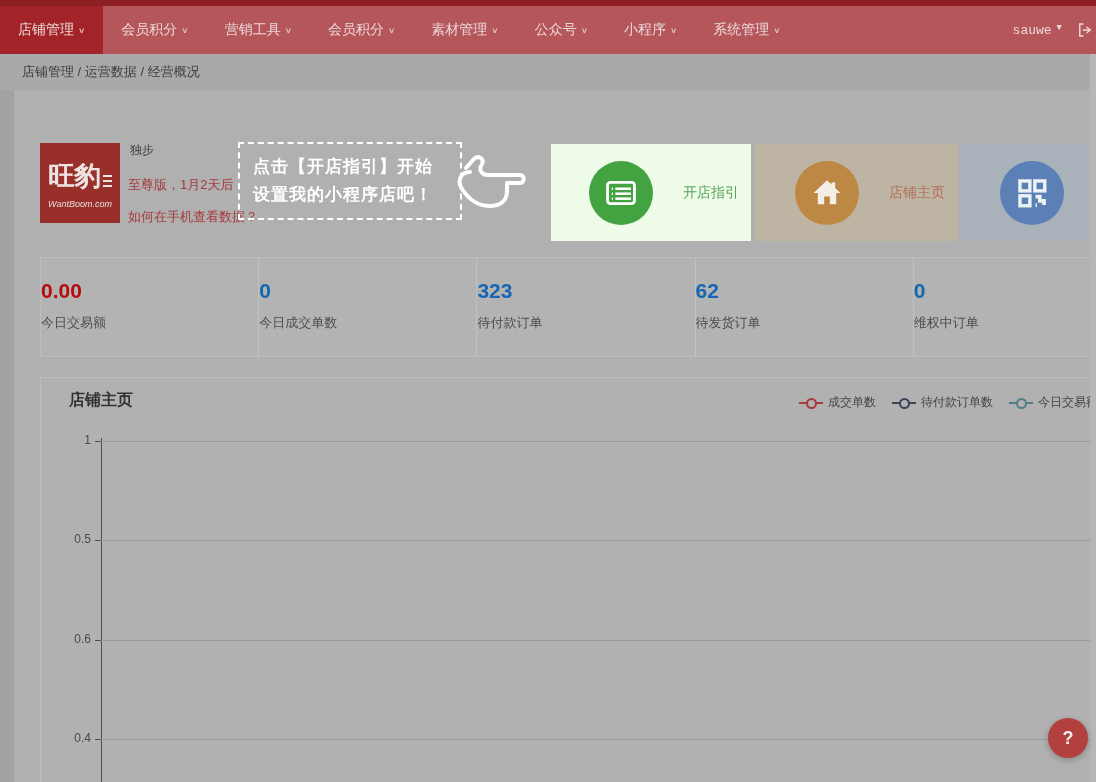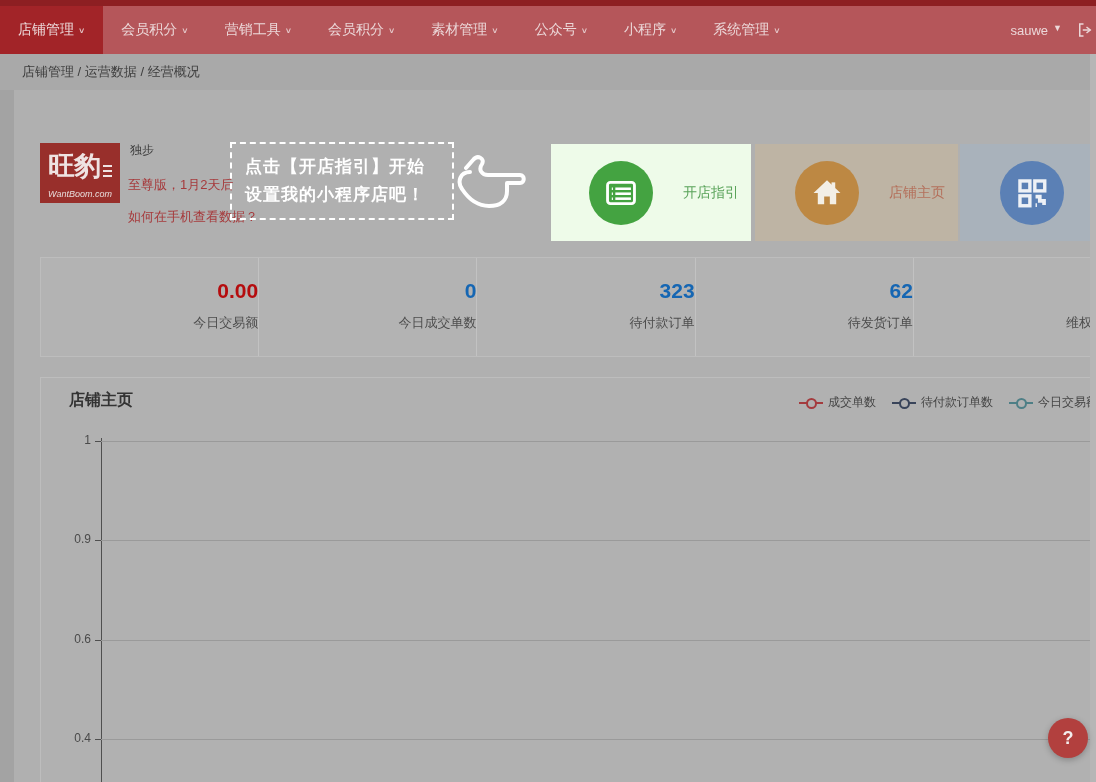--- a/index.html
+++ b/index.html
@@ -12,43 +12,43 @@
   
   .nav { position:absolute; top:0; left:0; width:1096px; height:54px;
          background:#b5565a; display:flex; align-items:stretch; padding-top:6px; }
   .nav-strip { position:absolute; top:0; left:0; width:1096px; height:6px; background:#8d1f22; }
   .nav-item { display:flex; align-items:center; padding:0 18px; color:#ecd8d9;
               font-size:14px; cursor:pointer; white-space:nowrap; }
   .nav-item.active { background:#a22428; }
   .nav-item .caret { font-size:10px; margin-left:4px; transform:scaleY(.8); opacity:.9; }
   .nav-right { margin-left:auto; display:flex; align-items:center; color:#ecd8d9;
                font-size:13px; padding-right:2px; }
-  .nav-user { display:flex; cursor:pointer; }
+  .nav-user { display:flex; cursor:pointer;font-family:Liberation Mono, monospace; }
   .nav-user .caret { font-size:9px; margin-left:5px; }
   .logout { width:18px; height:18px; margin-left:14px; cursor:pointer; }
   
   .breadcrumb { position:absolute; top:54px; left:0; width:1096px; height:36px;
                 background:#a9a9a9; line-height:36px; padding-left:22px;
                 font-size:13px; font-weight:400; color:#3d3d3d; }
   
   .main { position:absolute; top:90px; left:14px; width:1120px; height:692px; background:#b0b0b0; }
   
-  .logo { position:absolute; left:26px; top:53px; width:80px; height:60px; background:#982f2b;
+  .logo { position:absolute; left:26px; top:53px; width:80px; height:80px; background:#982f2b;
           display:flex; flex-direction:column; align-items:center; justify-content:center; }
   .logo-row { display:flex; align-items:center; }
   .logo-main { color:#efe3e2; font-size:27px; font-weight:700; letter-spacing:-1px; }
   .logo-deco { display:flex; flex-direction:column; gap:3px; margin-left:3px; margin-top:10px; }
   .logo-deco i { display:block; width:9px; height:2px; background:#efe3e2; }
   .logo-site { color:#e8dcdb; font-size:9px; font-style:italic; margin-top:5px; }
   
   .shop-name { position:absolute; left:116px; top:52px; font-size:12px; color:#3a3a3a; }
   .shop-version { position:absolute; left:114px; top:86px; font-size:13px; color:#a63a3c; white-space:nowrap; }
   .shop-link { position:absolute; left:114px; top:118px; font-size:13px; color:#a63a3c; cursor:pointer; white-space:nowrap; }
   
-  .guide-tip { position:absolute; left:216px; top:52px; width:224px; height:78px;
+  .guide-tip { position:absolute; left:224px; top:52px; width:224px; height:78px;
                border:2px dashed #ffffff; padding:9px 0 0 13px; z-index:12; }
   .guide-tip div { color:#ffffff; font-size:17px; font-weight:700; line-height:28px;
                    letter-spacing:1px; white-space:nowrap; }
   .hand { position:absolute; left:438px; top:60px; width:76px; height:62px; z-index:12; }
   
   .qa { position:absolute; top:54px; height:97px; display:flex; align-items:center; cursor:pointer; }
   .qa-circle { border-radius:50%; width:64px; height:64px; display:flex;
                align-items:center; justify-content:center; flex:0 0 64px; }
   .qa-label { font-size:14px; margin-left:30px; white-space:nowrap; }
   .qa1 { left:537px; width:200px; background:#eefbe9; z-index:11; padding-left:38px; }
@@ -56,21 +56,21 @@
   .qa1 .qa-label { color:#5aa35a; }
   .qa2 { left:741px; width:203px; background:#beb4a4; padding-left:40px; }
   .qa2 .qa-circle { background:#bd8843; }
   .qa2 .qa-label { color:#b4705b; }
   .qa3 { left:946px; width:174px; background:#a9b2bb; padding-left:40px; }
   .qa3 .qa-circle { background:#5b80b5; }
   .qa3 .qa-label { color:#5d7aa6; }
   
   .stats { position:absolute; left:26px; top:167px; width:1092px; height:100px;
            background:#b3b3b3; border:1px solid #bdbdbd; display:flex; }
-  .stat { flex:1; text-align:right; padding-top:21px; }
+  .stat { flex:1; text-align:left; padding-top:21px; }
   .stat + .stat { border-left:1px solid #c2c2c2; }
   .stat-value { font-size:21px; font-weight:700; }
   .stat-value.red { color:#b50c0e; }
   .stat-value.blue { color:#1566b3; }
   .stat-label { font-size:13px; color:#4d4d4d; margin-top:11px; }
   
   .chart-card { position:absolute; left:26px; top:287px; width:1092px; height:480px;
                 background:#b1b1b1; border:1px solid #bdbdbd; }
   .chart-title { position:absolute; left:28px; top:12px; font-size:16px; font-weight:700; color:#333333; }
   .legend { position:absolute; left:758px; top:16px; display:flex; gap:16px; }
@@ -259,21 +259,21 @@
     <div class="gridline" style="top:162px"></div>
     <div class="gridline" style="top:262px"></div>
     <div class="gridline" style="top:361px"></div>
 
     <div class="tick" style="top:63px"></div>
     <div class="tick" style="top:162px"></div>
     <div class="tick" style="top:262px"></div>
     <div class="tick" style="top:361px"></div>
 
     <div class="tick-label" style="top:55px">1</div>
-    <div class="tick-label" style="top:154px">0.9</div>
+    <div class="tick-label" style="top:154px">0.5</div>
     <div class="tick-label" style="top:254px">0.6</div>
     <div class="tick-label" style="top:353px">0.4</div>
   </div>
 
 </div>
 
 <div class="help-btn">?</div>
 
 <div class="scrollbar"></div>
 

